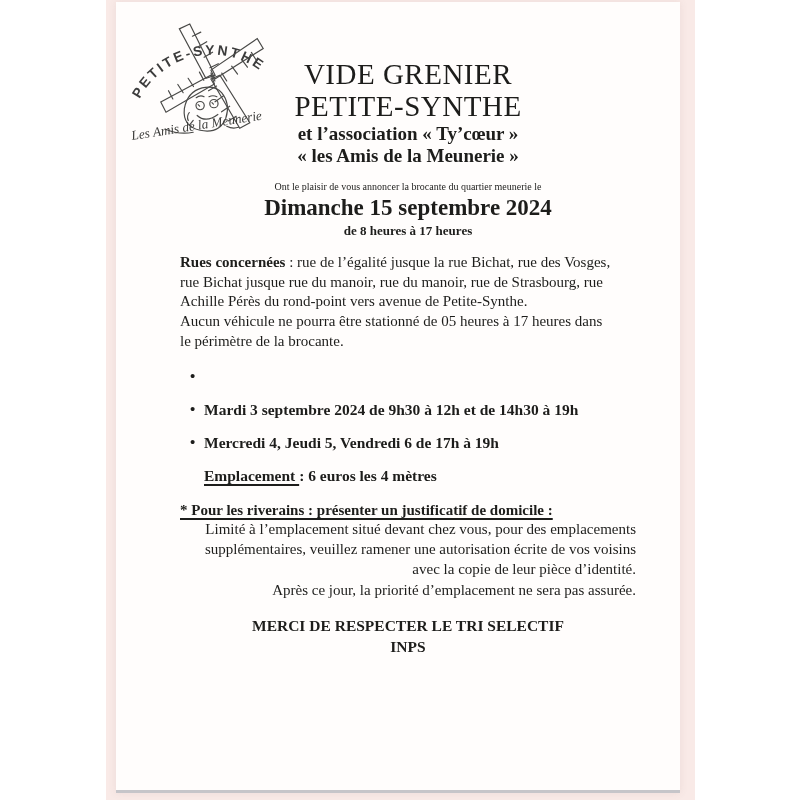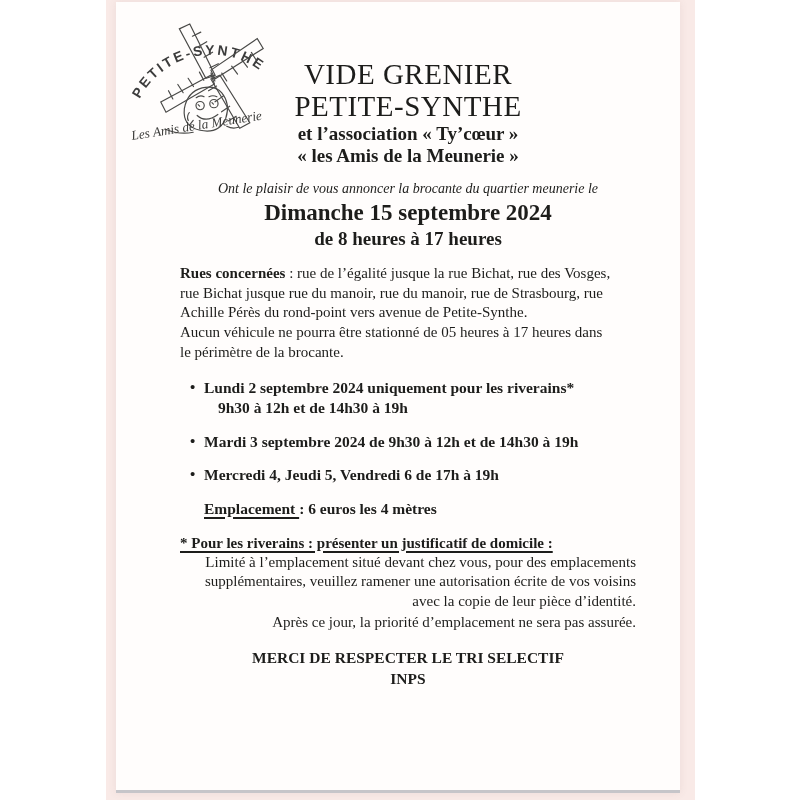--- a/index.html
+++ b/index.html
@@ -17,23 +17,23 @@
     position:absolute;left:10px;top:2px;right:15px;bottom:7px;
     background:#fffdfc;
     border-bottom:3px solid #c6c5c9;
     box-shadow:0 0 8px rgba(120,90,90,0.10);
   }
   .content{position:relative;width:100%;height:100%;padding:0 44px 0 64px;box-sizing:border-box;}
   .logo{position:absolute;left:8px;top:8px;width:168px;height:136px;}
   .header{ text-align:center;padding-top:56px;}
   .title{font-size:29px;line-height:1.12;font-weight:normal;letter-spacing:0.5px;}
   .subtitle{font-size:19px;font-weight:bold;line-height:1.18;}
-  .intro{text-align:center;font-size:14px;margin-top:13px;font-style:italic;}
+  .intro{text-align:center;font-size:10px;margin-top:13px;}
   .date{text-align:center;font-size:23px;font-weight:bold;margin-top:3px;}
-  .hours{text-align:center;font-size:19px;font-weight:bold;margin-top:2px;}
+  .hours{text-align:center;font-size:13px;font-weight:bold;margin-top:2px;}
   .para{font-size:15px;line-height:1.32;white-space:pre-line;margin:14px 0 0 0;text-align:left;}
   .para.cont{margin:0;}
   .reg-heading{margin-top:12px;text-align:center;font-size:17px;font-weight:bold;line-height:1.32;}
   .u{text-decoration:underline;text-underline-offset:3px;text-decoration-thickness:1.5px;}
   .sessions{margin-top:15px;font-size:15.5px;font-weight:bold;}
   .session{display:flex;margin-bottom:13px;line-height:1.32;}
   .bullet{width:24px;padding-left:10px;box-sizing:border-box;flex:none;font-size:15px;}
   .session-line2{padding-left:14px;}
   .price{margin:14px 0 0 24px;font-size:15.5px;font-weight:bold;}
   .res-heading{margin-top:17px;font-size:15px;font-weight:bold;}
@@ -96,24 +96,20 @@
         <p class="para"><b>Rues concernées</b><span> : rue de l’égalité jusque la rue Bichat, rue des Vosges,
 rue Bichat jusque rue du manoir, rue du manoir, rue de Strasbourg, rue
 Achille Pérès du rond-point vers avenue de Petite-Synthe.</span></p>
         <p class="para cont">Aucun véhicule ne pourra être stationné de 05 heures à 17 heures dans
 le périmètre de la brocante.</p>
 
 
         <div class="sessions">
           <div class="session">
             <span class="bullet">•</span>
-            <span>
-              <span>Lundi 2 septembre 2024 uniquement pour les riverains*</span><br>
-              <span class="session-line2">9h30 à 12h et de 14h30 à 19h</span>
-            </span>
           </div>
           <div class="session">
             <span class="bullet">•</span>
             <span>Mardi 3 septembre 2024 de 9h30 à 12h et de 14h30 à 19h</span>
           </div>
           <div class="session">
             <span class="bullet">•</span>
             <span>Mercredi 4, Jeudi 5, Vendredi 6 de 17h à 19h</span>
           </div>
         </div>

